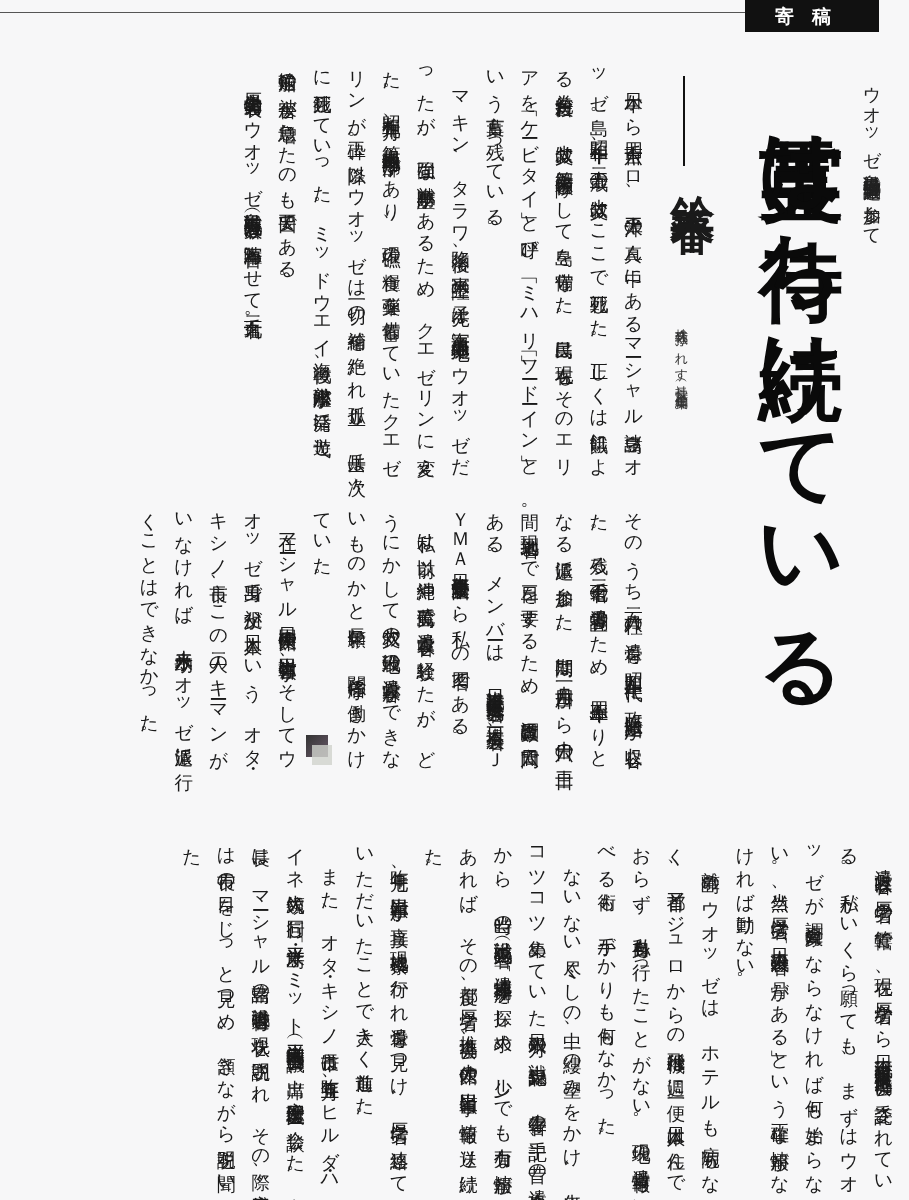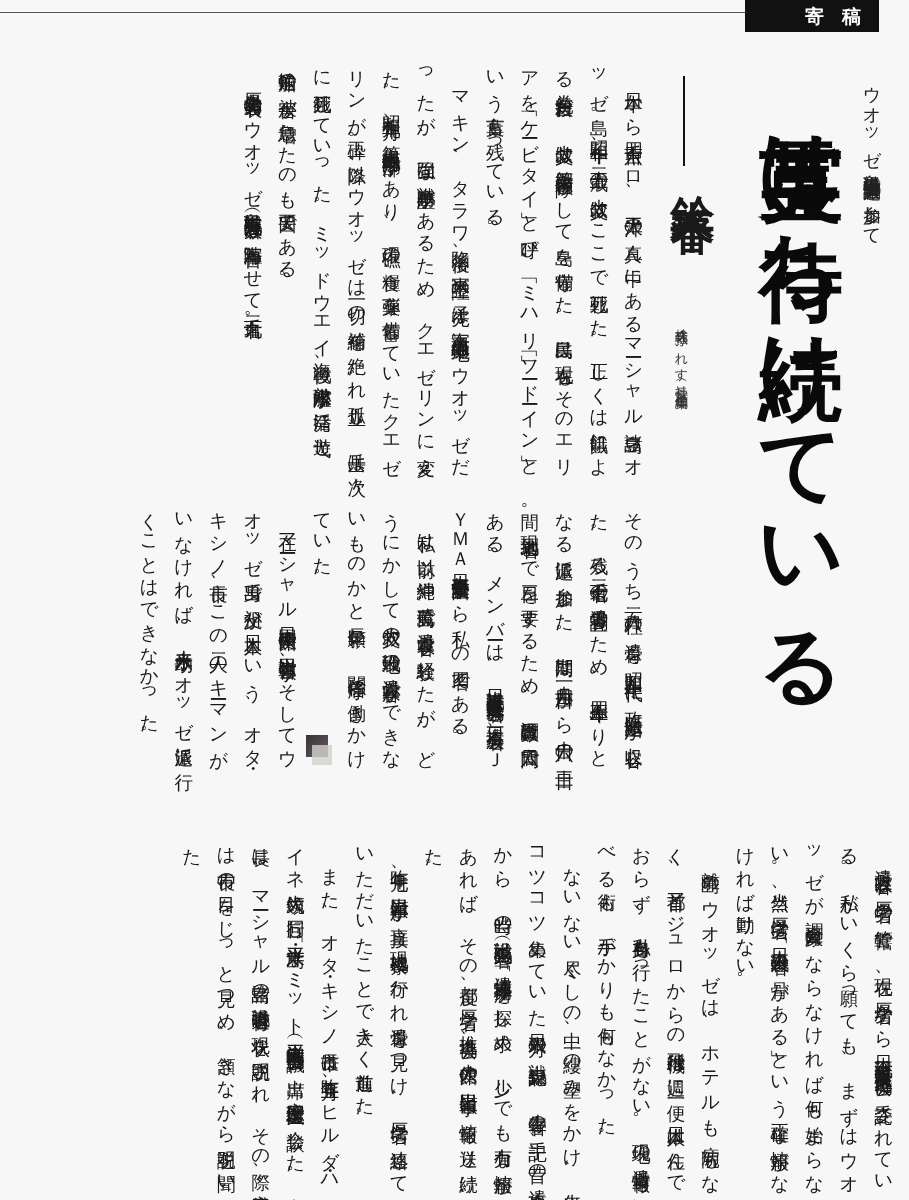--- a/index.html
+++ b/index.html
@@ -1,17 +1,17 @@
 <!DOCTYPE html>
 <html><head>
 <meta charset="utf-8">
 <style>
   html,body{margin:0;padding:0;}
   body{width:909px;height:1200px;background:#f7f7f8;position:relative;overflow:hidden;font-family:"DejaVu Serif",serif;color:#1a1a1a;}
-  .label{position:absolute;left:745px;top:0;width:134px;height:32px;background:#111;color:#fff;font-family:"DejaVu Sans",sans-serif;font-size:19px;font-weight:bold;letter-spacing:18px;text-align:right;line-height:32px;}
+  .label{position:absolute;left:745px;top:0;width:134px;height:32px;background:#111;color:#fff;font-family:"DejaVu Sans",sans-serif;font-size:19px;font-weight:bold;letter-spacing:18px;text-align:center;line-height:32px;}
   .topline{position:absolute;left:0;top:12px;width:745px;height:1px;background:#555;}
   .subtitle{position:absolute;left:860px;top:74px;writing-mode:vertical-rl;font-family:"DejaVu Sans",sans-serif;font-size:18px;letter-spacing:1px;color:#222;}
   .title{position:absolute;left:760px;top:72px;writing-mode:vertical-rl;font-family:"DejaVu Sans",sans-serif;font-weight:bold;font-size:84px;line-height:1;letter-spacing:2px;color:#0a0a0a;}
   .dash{position:absolute;left:683px;top:76px;width:2px;height:90px;background:#111;}
   .author{position:absolute;left:664px;top:160px;writing-mode:vertical-rl;font-family:"DejaVu Sans",sans-serif;font-weight:bold;font-size:44px;letter-spacing:6px;}
   .company{position:absolute;left:672px;top:318px;writing-mode:vertical-rl;font-family:"DejaVu Sans",sans-serif;font-size:13px;color:#333;letter-spacing:1px;}
   .block{position:absolute;writing-mode:vertical-rl;font-size:18.5px;line-height:34.6px;letter-spacing:1.2px;text-align:justify;}
   .block p{margin:0;}
   .b1{left:0;top:58px;width:650px;height:410px;}
   .b2{left:20px;top:500px;width:630px;height:260px;}

